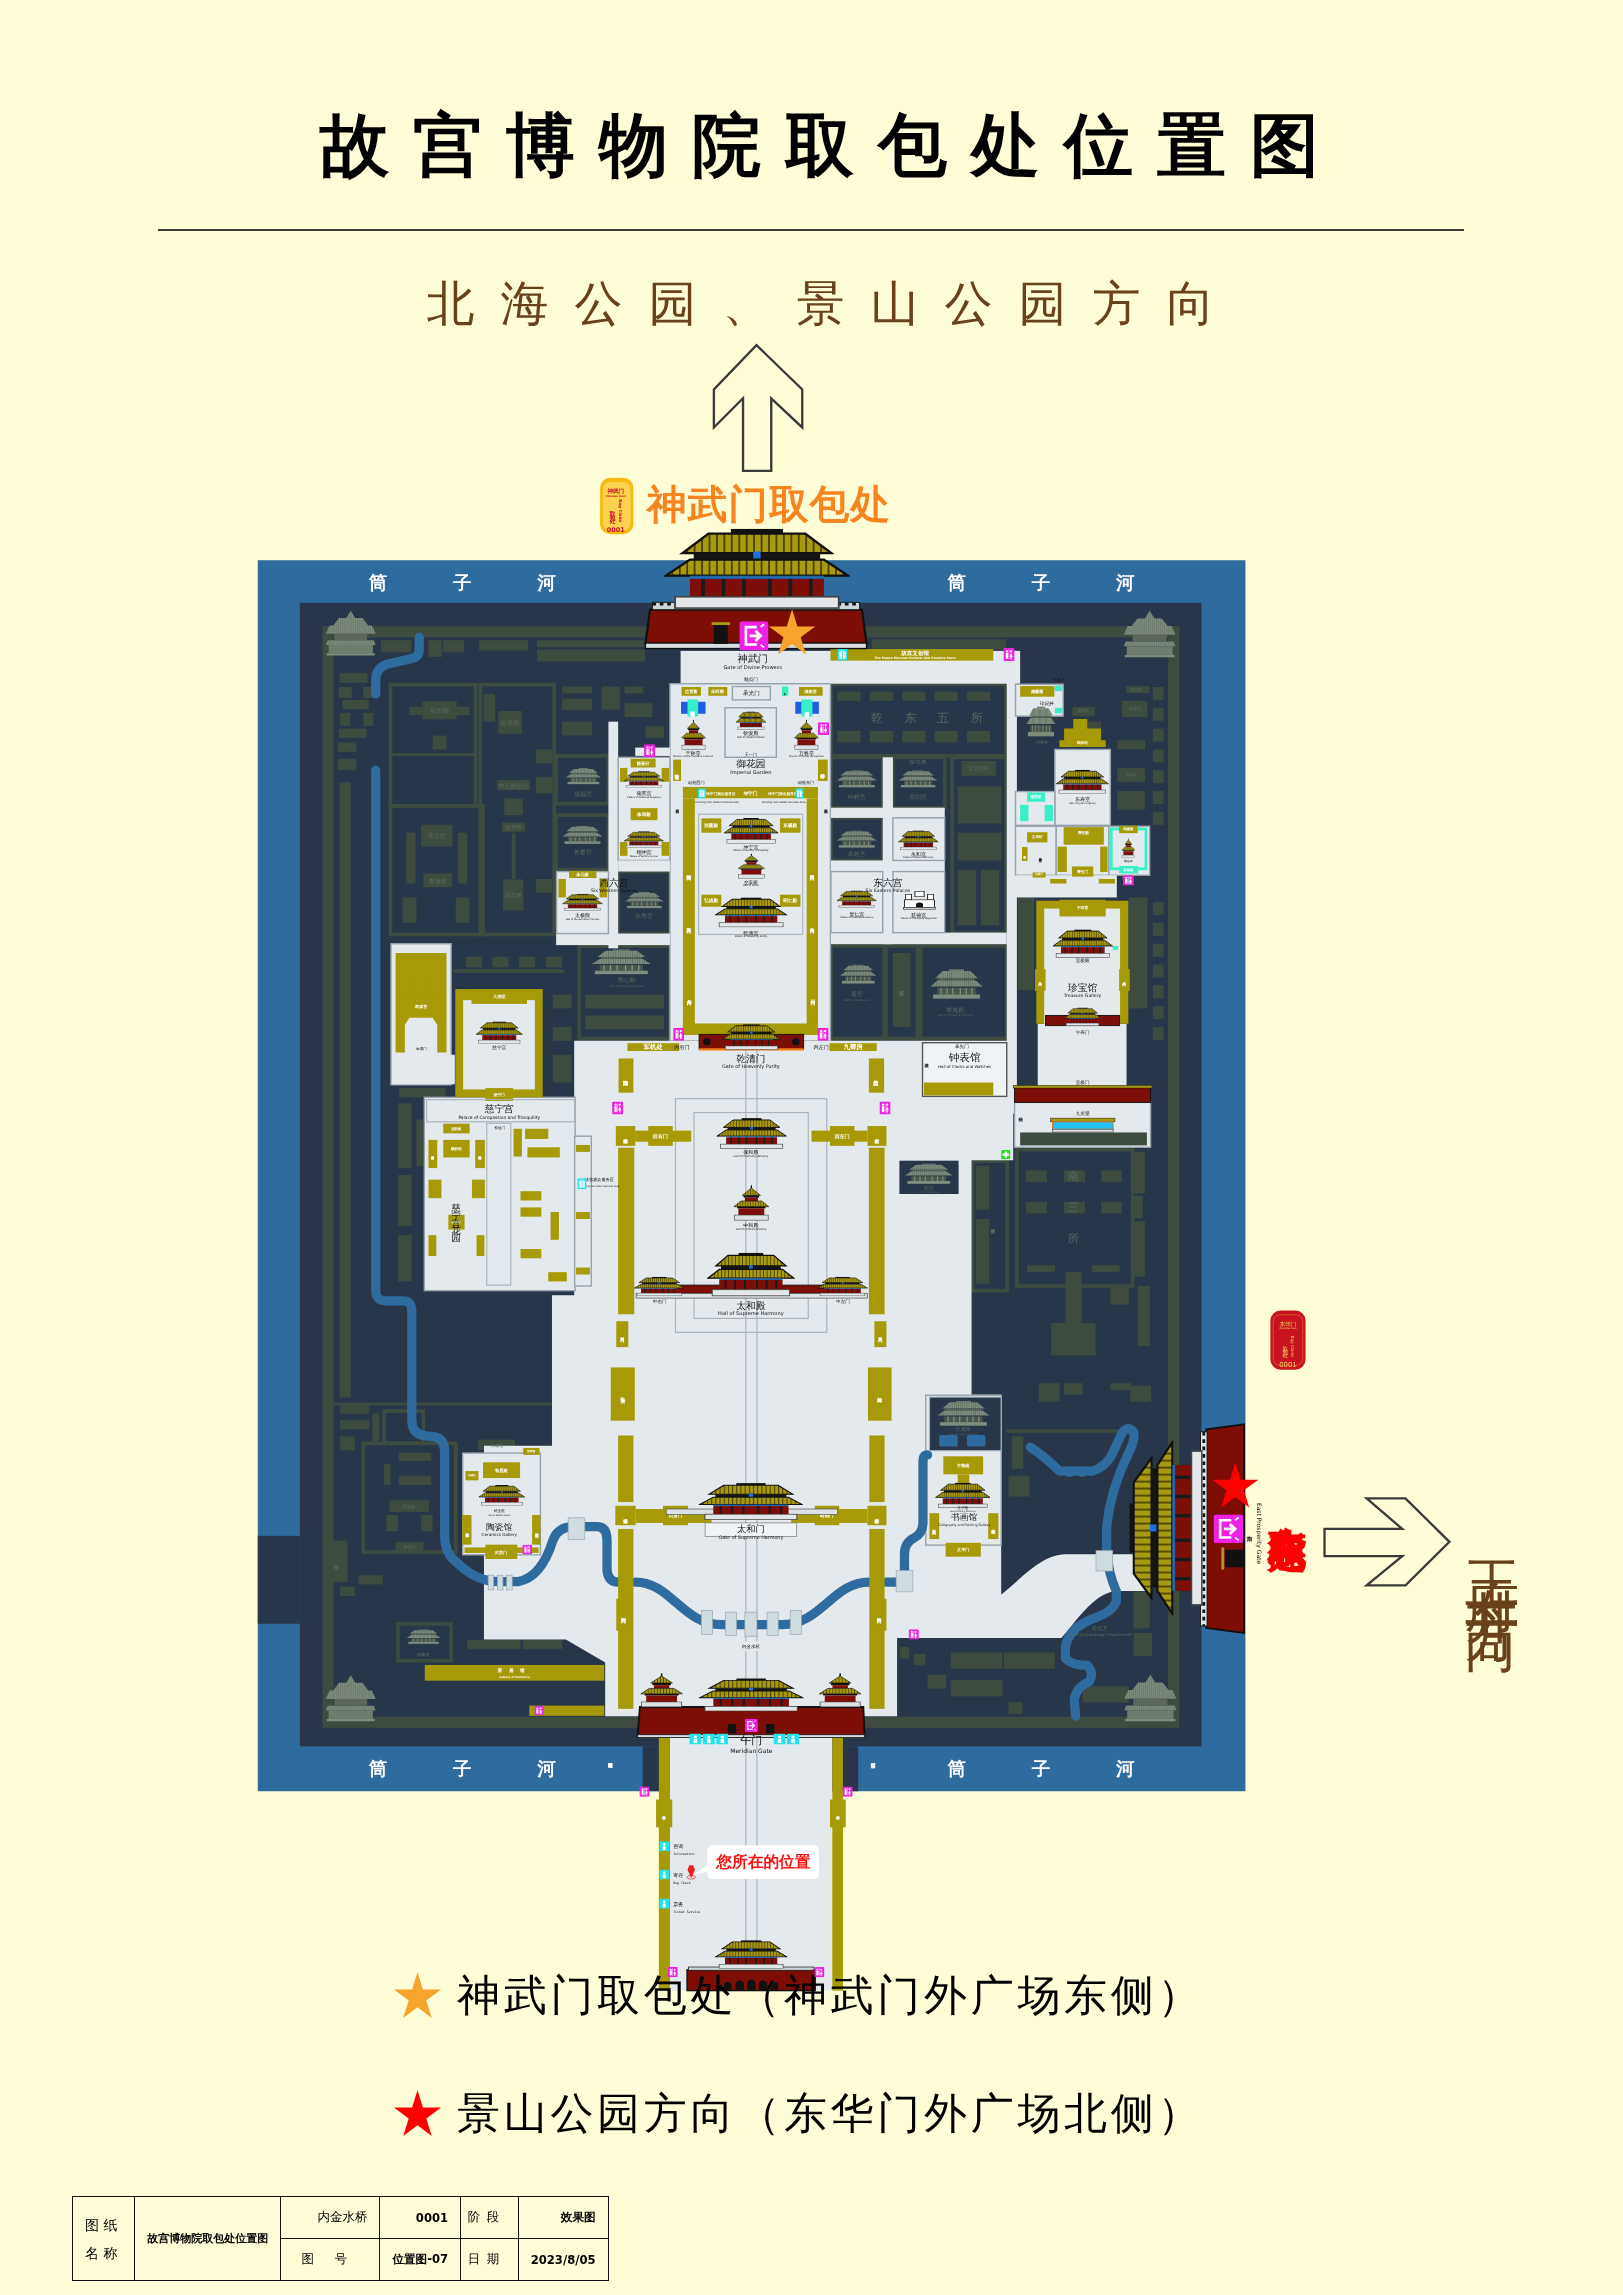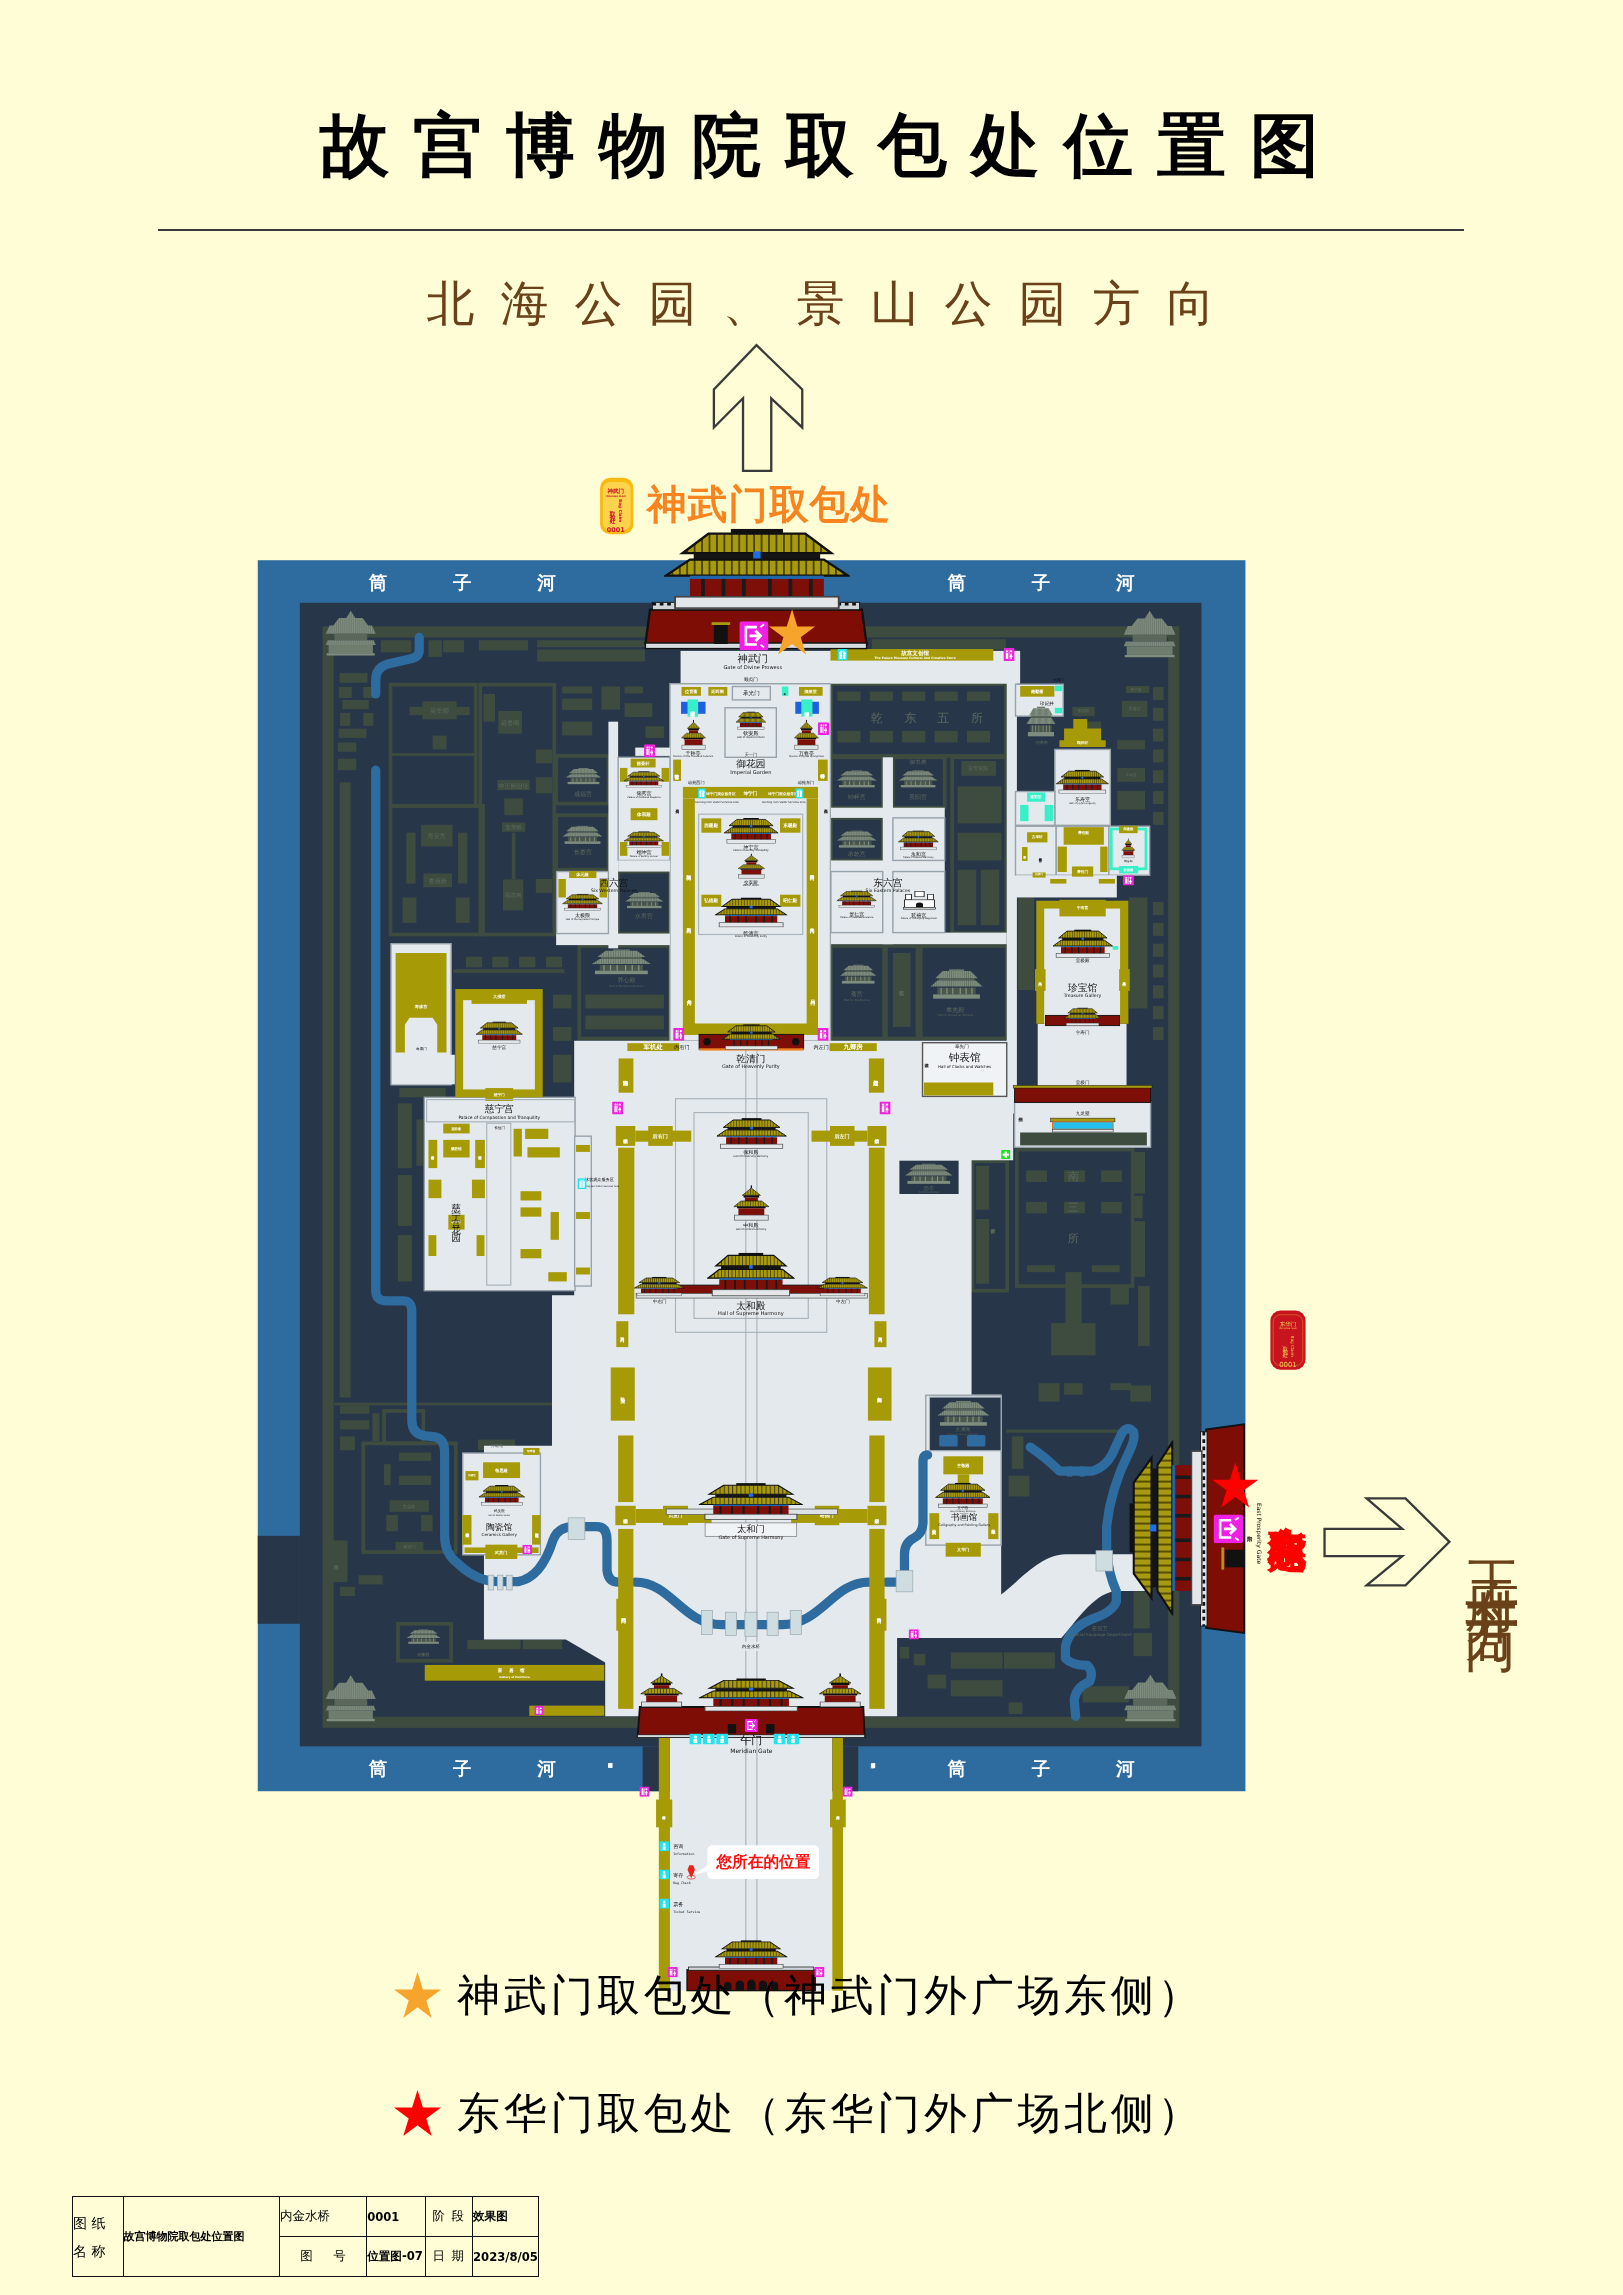--- a/index.html
+++ b/index.html
@@ -5,21 +5,21 @@
 html,body{margin:0;padding:0;}
 body{width:1623px;height:2295px;background:#FEFDD6;position:relative;overflow:hidden;font-family:"DejaVu Sans",sans-serif;}
 #page-title{position:absolute;left:0;top:103px;width:1615px;text-align:center;font-family:"DejaVu Serif",serif;font-weight:bold;font-size:69px;line-height:83px;letter-spacing:24px;padding-left:24px;color:#000;}
 #title-rule{position:absolute;left:158px;top:229px;width:1306px;height:1.9px;background:#3a3a3a;}
 #north-dir{position:absolute;left:0;top:275px;width:1615px;text-align:center;font-size:48px;line-height:56px;letter-spacing:26px;padding-left:26px;color:#6A4119;font-family:"DejaVu Sans",sans-serif;}
 svg#map{position:absolute;left:0;top:0;}
 .legend-row{position:absolute;left:392px;height:51px;display:flex;align-items:center;}
 .legend-row svg{width:51px;height:49px;margin-right:14px;flex:none;}
 .legend-text{font-size:43px;letter-spacing:3.7px;color:#000;line-height:51px;white-space:nowrap;font-family:"DejaVu Sans",sans-serif;}
 table.tb{position:absolute;left:72px;top:2196px;width:467px;height:80px;border-collapse:collapse;color:#000;font-family:"DejaVu Sans",sans-serif;}
-table.tb td{border:0.9px solid #111;text-align:left;vertical-align:middle;padding:0;font-size:12.5px;white-space:nowrap;}
+table.tb td{border:0.9px solid #111;text-align:right;vertical-align:middle;padding:12px;font-size:12.5px;white-space:nowrap;}
 table.tb tr:first-child td{border-top:1.9px solid #111;}
 table.tb tr:last-child td{border-bottom:1.9px solid #111;margin-top:16px;}
 table.tb td.b{font-weight:bold;font-size:11.6px;}
 table.tb td.ttl{font-weight:bold;font-size:11px;}
 table.tb td.sp{letter-spacing:6.5px;padding-left:6.5px;}
 table.tb td.sp2{letter-spacing:20.4px;padding-left:20.4px;}
 table.tb td.nm div{font-size:14px;letter-spacing:4.6px;line-height:28px;}
 
 .moat{fill:#2E6B9E}
 .navy{fill:#28364A}
@@ -969,21 +969,21 @@
 <div class="legend-row" style="top:1970px;">
   <svg viewBox="0 0 100 100">
       <polygon points="50,2 61,38 98,38 68,60 79,96 50,74 21,96 32,60 2,38 39,38" fill="#F7A42C"></polygon>
     </svg>
   <span class="legend-text">神武门取包处（神武门外广场东侧）</span>
 </div>
 <div class="legend-row" style="top:2088px;">
   <svg viewBox="0 0 100 100">
       <polygon points="50,2 61,38 98,38 68,60 79,96 50,74 21,96 32,60 2,38 39,38" fill="#FF0000"></polygon>
     </svg>
-  <span class="legend-text">东华门取包处（东华门外广场北侧）</span>
+  <span class="legend-text">景山公园方向（东华门外广场北侧）</span>
 </div>
 
 <table class="tb">
   <colgroup>
       <col style="width:58px">
       <col style="width:177px">
       <col style="width:59px">
       <col style="width:60px">
       <col style="width:48px">
       <col style="width:66px">

